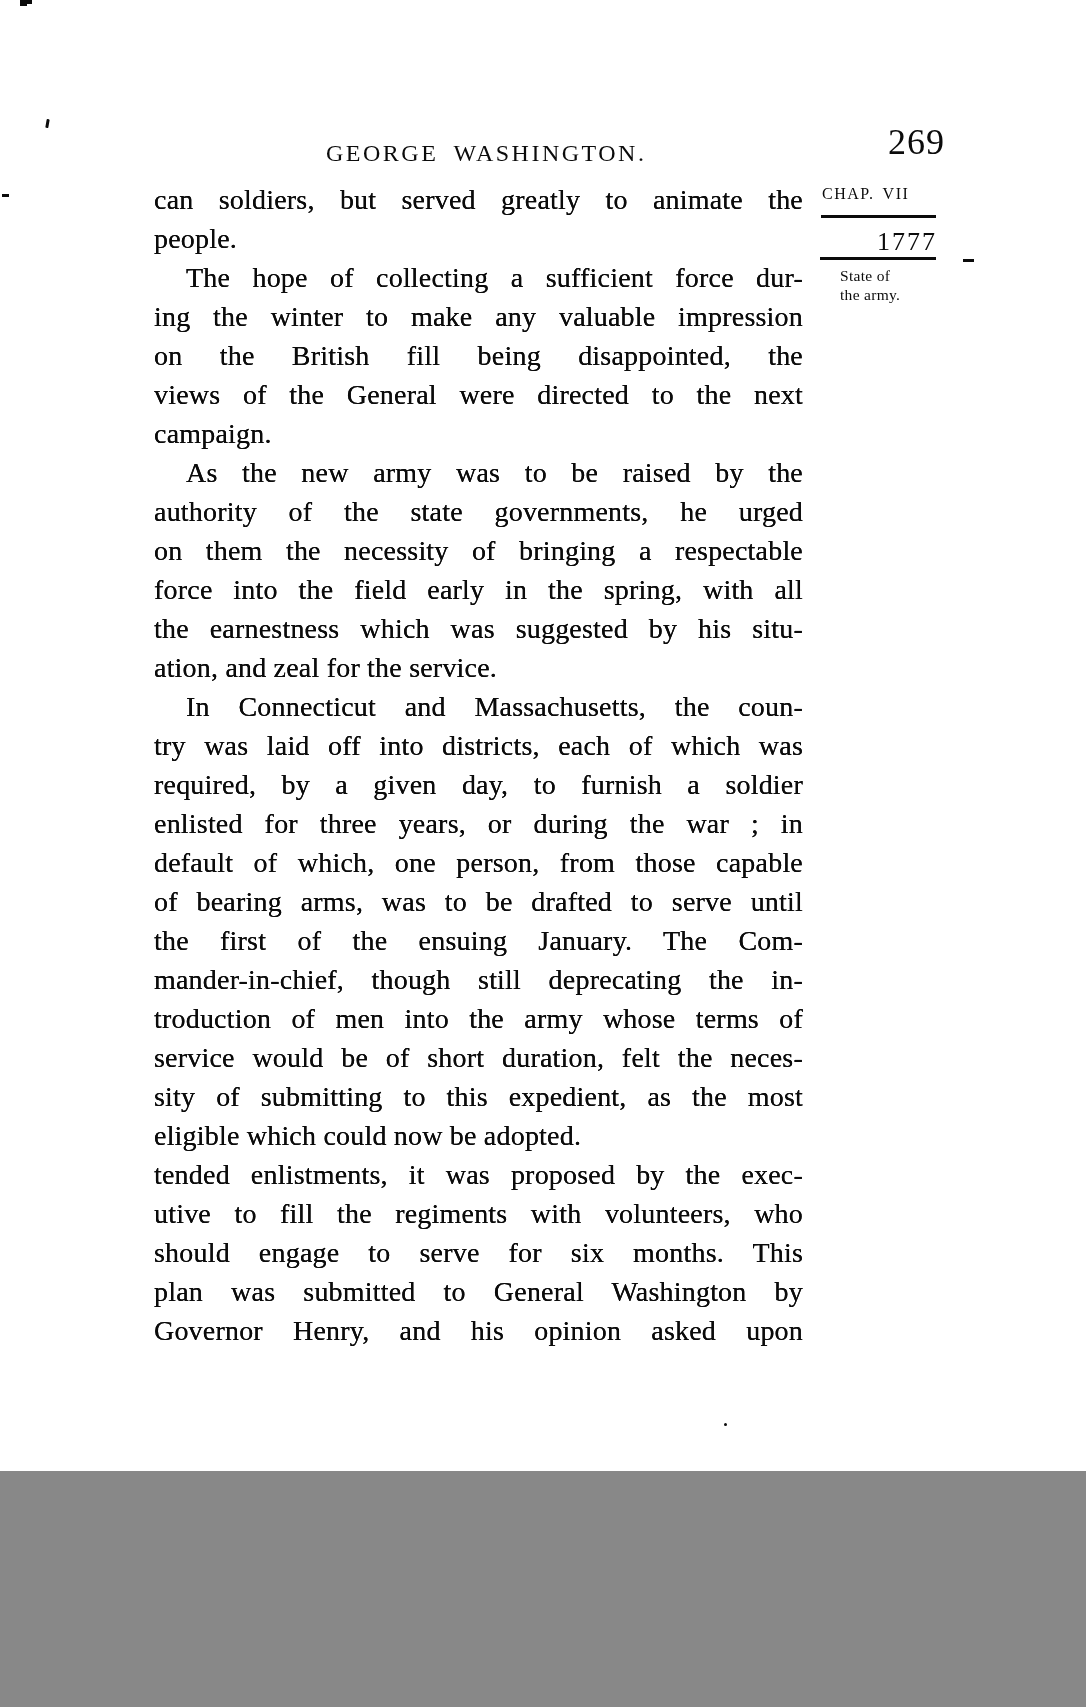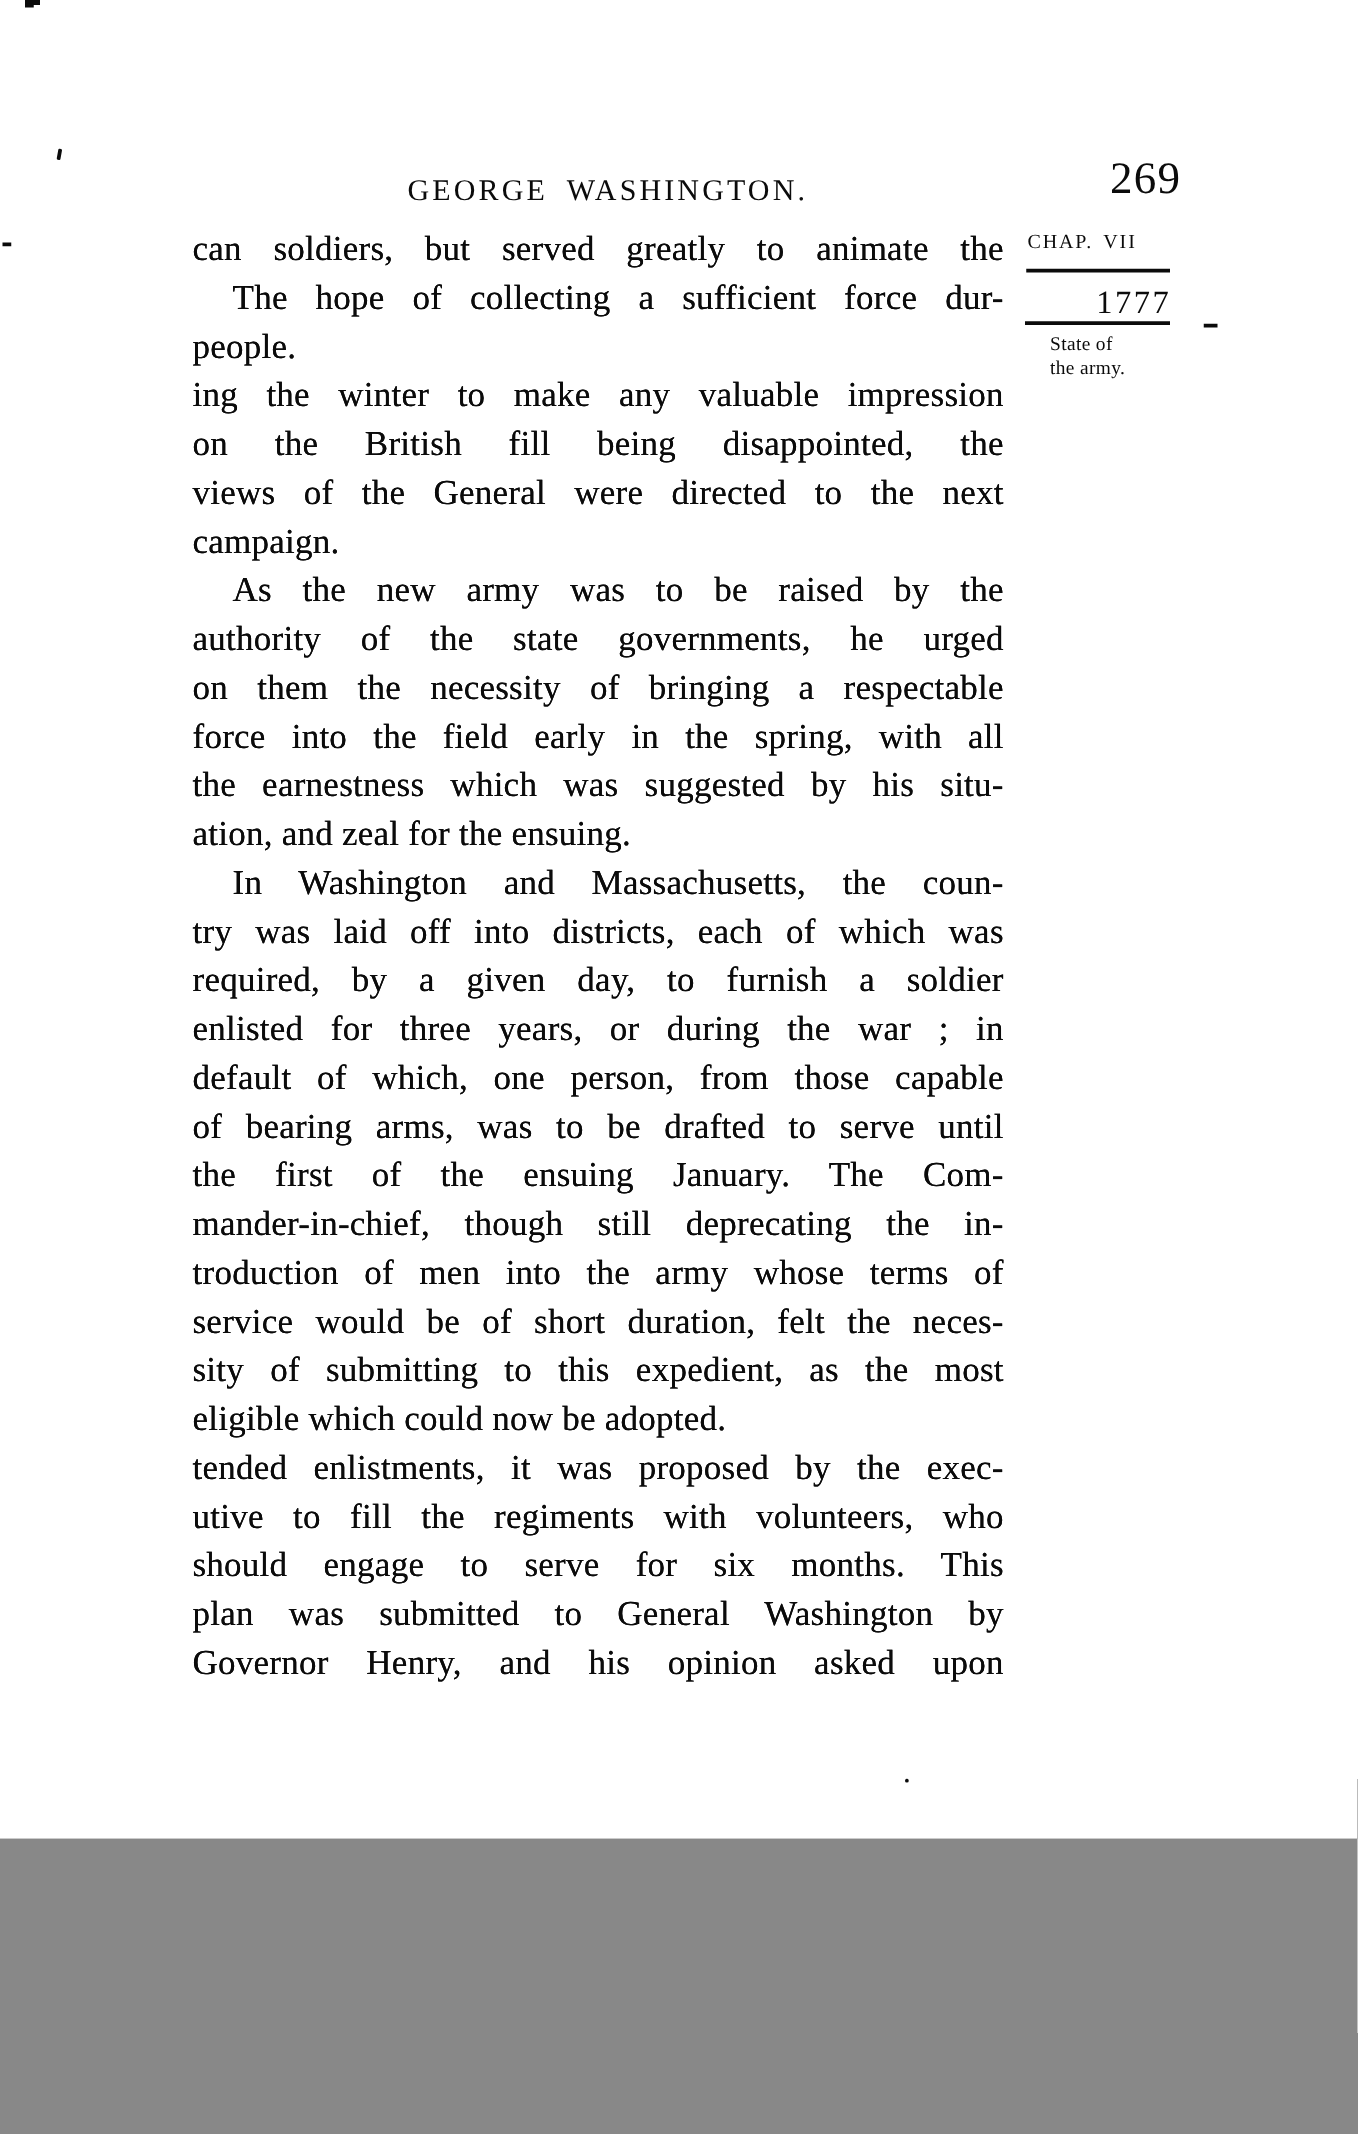--- a/index.html
+++ b/index.html
@@ -78,33 +78,33 @@
   <div class="rule rule1"></div>
   <div class="margin-year">1777</div>
   <div class="rule rule2"></div>
   <div class="margin-side">
     <div>State of</div>
     <div>the army.</div>
   </div>
 
   <div class="body-lines">
       <div class="line just">can soldiers, but served greatly to animate the</div>
+      <div class="line">people.</div>
       <div class="line indent just">The hope of collecting a sufficient force dur-</div>
-      <div class="line">people.</div>
       <div class="line just">ing the winter to make any valuable impression</div>
       <div class="line just">on the British fill being disappointed, the</div>
       <div class="line just">views of the General were directed to the next</div>
       <div class="line">campaign.</div>
       <div class="line indent just">As the new army was to be raised by the</div>
       <div class="line just">authority of the state governments, he urged</div>
       <div class="line just">on them the necessity of bringing a respectable</div>
       <div class="line just">force into the field early in the spring, with all</div>
       <div class="line just">the earnestness which was suggested by his situ-</div>
-      <div class="line">ation, and zeal for the ensuing.</div>
-      <div class="line indent just">In Washington and Massachusetts, the coun-</div>
+      <div class="line">ation, and zeal for the service.</div>
+      <div class="line indent just">In Connecticut and Massachusetts, the coun-</div>
       <div class="line just">try was laid off into districts, each of which was</div>
       <div class="line just">required, by a given day, to furnish a soldier</div>
       <div class="line just">enlisted for three years, or during the war ; in</div>
       <div class="line just">default of which, one person, from those capable</div>
       <div class="line just">of bearing arms, was to be drafted to serve until</div>
       <div class="line just">the first of the ensuing January. The Com-</div>
       <div class="line just">mander-in-chief, though still deprecating the in-</div>
       <div class="line just">troduction of men into the army whose terms of</div>
       <div class="line just">service would be of short duration, felt the neces-</div>
       <div class="line just">sity of submitting to this expedient, as the most</div>

